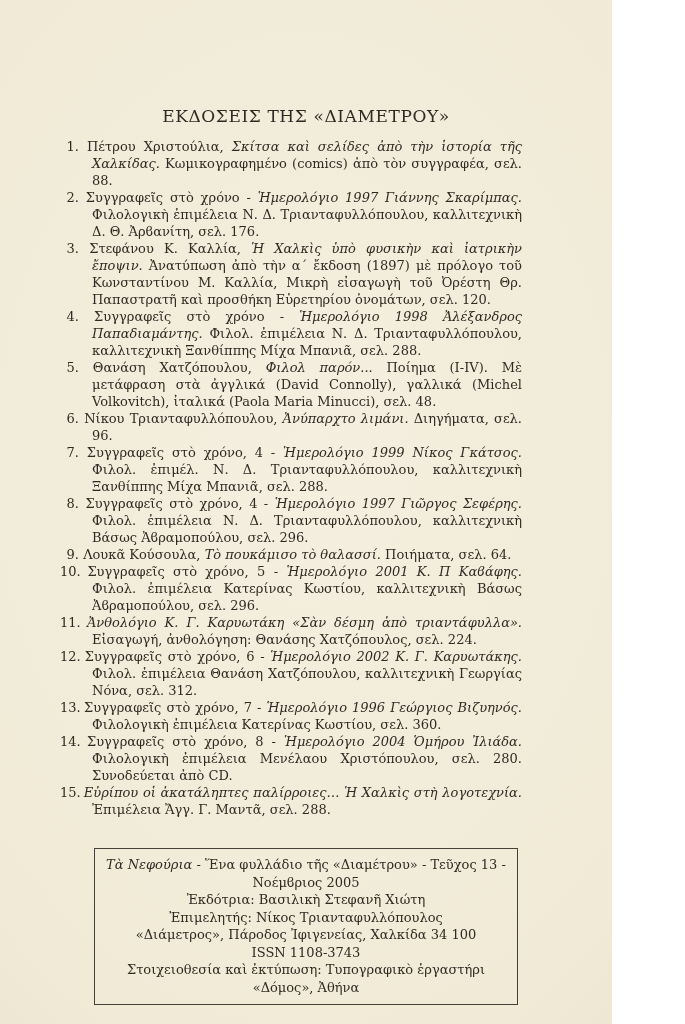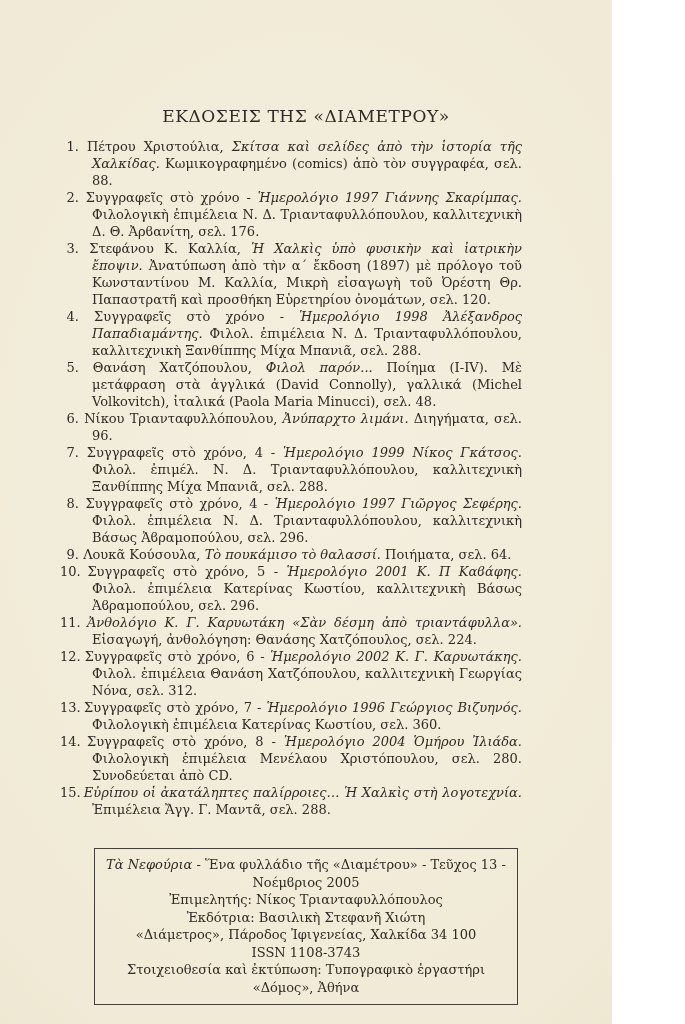--- a/index.html
+++ b/index.html
@@ -78,22 +78,22 @@
       <li><span class="num">10.</span> <span>Συγγραφεῖς στὸ χρόνο, 5 - </span><span class="it">Ἡμερολόγιο 2001 Κ. Π Καϐάφης.</span><span> Φιλολ. ἐπιμέλεια Κατερίνας Κωστίου, καλλιτεχνικὴ Βάσως Ἀϐραμοπούλου, σελ. 296.</span></li>
       <li><span class="num">11.</span> <span class="it">Ἀνθολόγιο Κ. Γ. Καρυωτάκη «Σὰν δέσμη ἀπὸ τριαντάφυλλα».</span><span> Εἰσαγωγή, ἀνθολόγηση: Θανάσης Χατζόπουλος, σελ. 224.</span></li>
       <li><span class="num">12.</span> <span>Συγγραφεῖς στὸ χρόνο, 6 - </span><span class="it">Ἡμερολόγιο 2002 Κ. Γ. Καρυωτάκης.</span><span> Φιλολ. ἐπιμέλεια Θανάση Χατζόπουλου, καλλιτεχνικὴ Γεωργίας Νόνα, σελ. 312.</span></li>
       <li><span class="num">13.</span> <span>Συγγραφεῖς στὸ χρόνο, 7 - </span><span class="it">Ἡμερολόγιο 1996 Γεώργιος Βιζυηνός.</span><span> Φιλολογικὴ ἐπιμέλεια Κατερίνας Κωστίου, σελ. 360.</span></li>
       <li><span class="num">14.</span> <span>Συγγραφεῖς στὸ χρόνο, 8 - </span><span class="it">Ἡμερολόγιο 2004 Ὁμήρου Ἰλιάδα.</span><span> Φιλολογικὴ ἐπιμέλεια Μενέλαου Χριστόπουλου, σελ. 280. Συνοδεύεται ἀπὸ CD.</span></li>
       <li><span class="num">15.</span> <span class="it">Εὐρίπου οἱ ἀκατάληπτες παλίρροιες… Ἡ Χαλκὶς στὴ λογοτεχνία.</span><span> Ἐπιμέλεια Ἄγγ. Γ. Μαντᾶ, σελ. 288.</span></li>
     </ol>
 
   <div class="colophon-box">
       <div class="box-line"><span class="it">Τὰ Νεφούρια</span><span> - Ἕνα φυλλάδιο τῆς «Διαμέτρου» - Τεῦχος 13 - Νοέμϐριος 2005</span></div>
+      <div class="box-line"><span>Ἐκδότρια: Βασιλικὴ Στεφανῆ Χιώτη</span></div>
       <div class="box-line"><span>Ἐπιμελητής: Νίκος Τριανταφυλλόπουλος</span></div>
-      <div class="box-line"><span>Ἐκδότρια: Βασιλικὴ Στεφανῆ Χιώτη</span></div>
       <div class="box-line"><span>«Διάμετρος», Πάροδος Ἰφιγενείας, Χαλκίδα 34 100</span></div>
       <div class="box-line"><span>ISSN 1108-3743</span></div>
       <div class="box-line"><span>Στοιχειοθεσία καὶ ἐκτύπωση: Τυπογραφικὸ ἐργαστήρι «Δόμος», Ἀθήνα</span></div>
     </div>
 
   <div class="dist-heading">ΔΙΑΝΕΜΕΤΑΙ ΔΩΡΕΑΝ</div>
 
 </div>
 
 </body></html>

